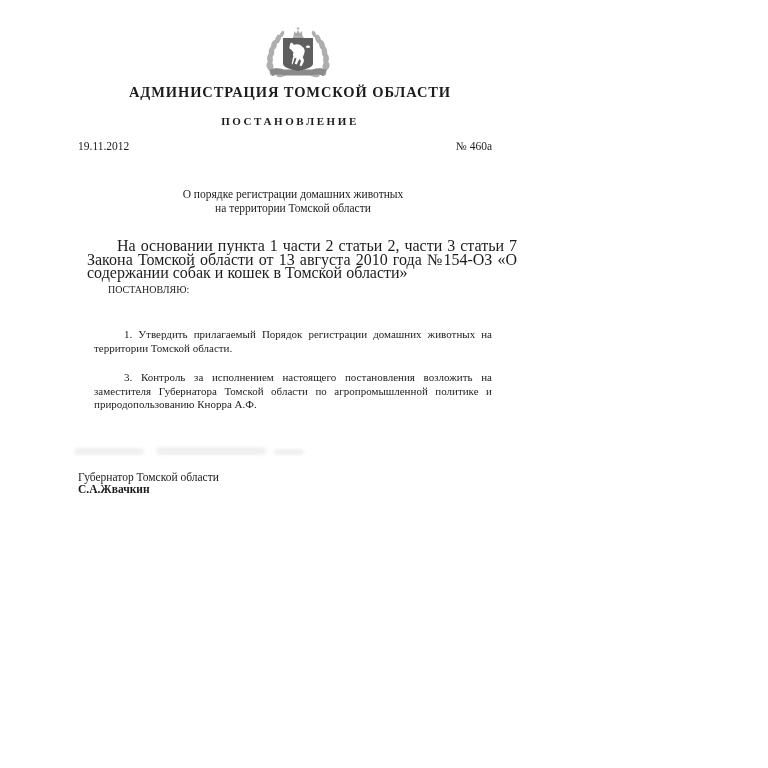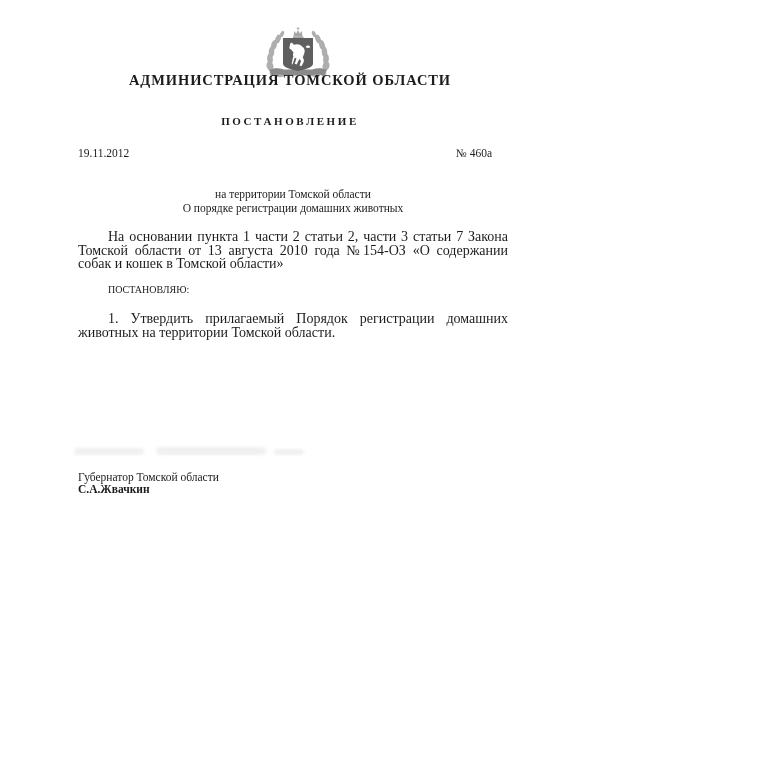--- a/index.html
+++ b/index.html
@@ -21,21 +21,21 @@
   }
   .emblem {
     position: absolute;
     left: 256px;
     top: 26px;
     width: 84px;
     height: 58px;
   }
   .org-name {
     position: absolute;
-    top: 72px;
+    top: 84px;
     left: 0;
     width: 580px;
     text-align: center;
     font-size: 14.5px;
     font-weight: bold;
     letter-spacing: 0.9px;
     white-space: nowrap;
   }
   .doc-type {
     position: absolute;
@@ -43,21 +43,21 @@
     left: 0;
     width: 580px;
     text-align: center;
     font-size: 11px;
     font-weight: bold;
     letter-spacing: 2.6px;
     white-space: nowrap;
   }
   .meta-row {
     position: absolute;
-    top: 147px;
+    top: 140px;
     left: 78px;
     width: 430px;
     display: flex;
     justify-content: space-between;
     font-size: 11.5px;
     gap: 40px;
   }
   .doc-number {
     padding-right: 16px;
     font-family: Liberation Serif, serif;
@@ -69,44 +69,44 @@
     width: 430px;
     text-align: center;
     font-size: 11.5px;
     line-height: 13.5px;
   }
   .preamble {
     position: absolute;
     top: 230px;
     left: 78px;
     width: 430px;
-    margin: 0;
-    font-size: 14px;
+    margin: 9px;
+    font-size: 16px;
     line-height: 13.7px;
     text-align: justify;
     text-indent: 30px;
   }
   .resolve-word {
     position: absolute;
     top: 284px;
     left: 78px;
     width: 430px;
     margin: 0;
     font-size: 10px;
     text-indent: 30px;
   }
   .items {
     position: absolute;
     top: 312px;
     left: 78px;
     width: 430px;
   }
   .items p {
-    margin: 0;
-    font-size: 14px;
+    margin: 16px;
+    font-size: 11px;
     line-height: 13.6px;
     text-align: justify;
     text-indent: 30px;
   }
   .scan-artifact {
     position: absolute;
     top: 442px;
     left: 70px;
     width: 240px;
     height: 16px;
@@ -176,30 +176,31 @@
   <div class="org-name soft">АДМИНИСТРАЦИЯ ТОМСКОЙ ОБЛАСТИ</div>
 
   <div class="doc-type soft">ПОСТАНОВЛЕНИЕ</div>
 
   <div class="meta-row soft">
     <span class="doc-date">19.11.2012</span>
     <span class="doc-number">№ 460а</span>
   </div>
 
   <div class="doc-title soft">
+    <div>О порядке регистрации домашних животных</div>
     <div>на территории Томской области</div>
-    <div>О порядке регистрации домашних животных</div>
   </div>
 
   <p class="preamble soft">На основании пункта 1 части 2 статьи 2, части 3 статьи 7 Закона Томской области от 13 августа 2010 года №154-ОЗ «О содержании собак и кошек в Томской области»</p>
 
   <p class="resolve-word soft">ПОСТАНОВЛЯЮ:</p>
 
   <div class="items soft">
     <p>1. Утвердить прилагаемый Порядок регистрации домашних животных на территории Томской области.</p>
+    <p>3. Контроль за исполнением настоящего постановления возложить на заместителя Губернатора Томской области по агропромышленной политике и природопользованию Кнорра А.Ф.</p>
   </div>
 
   <div class="scan-artifact">
       <i></i>
       <i></i>
       <i></i>
     </div>
 
   <div class="signature-row soft">
     <span class="signature-position">Губернатор Томской области</span>

